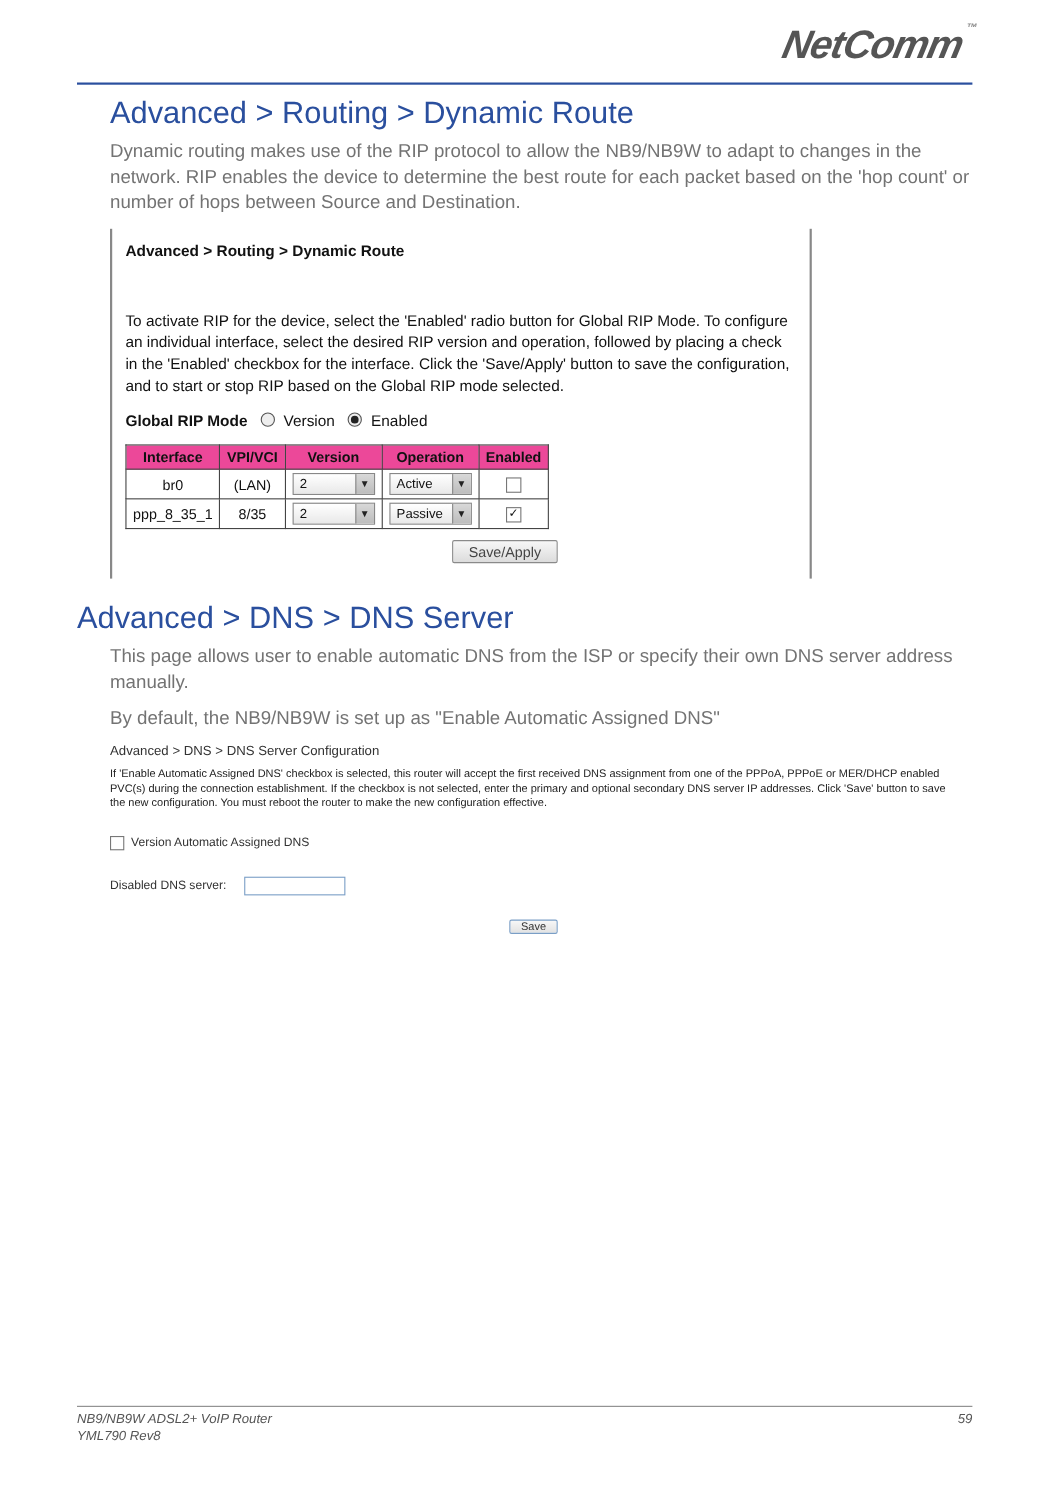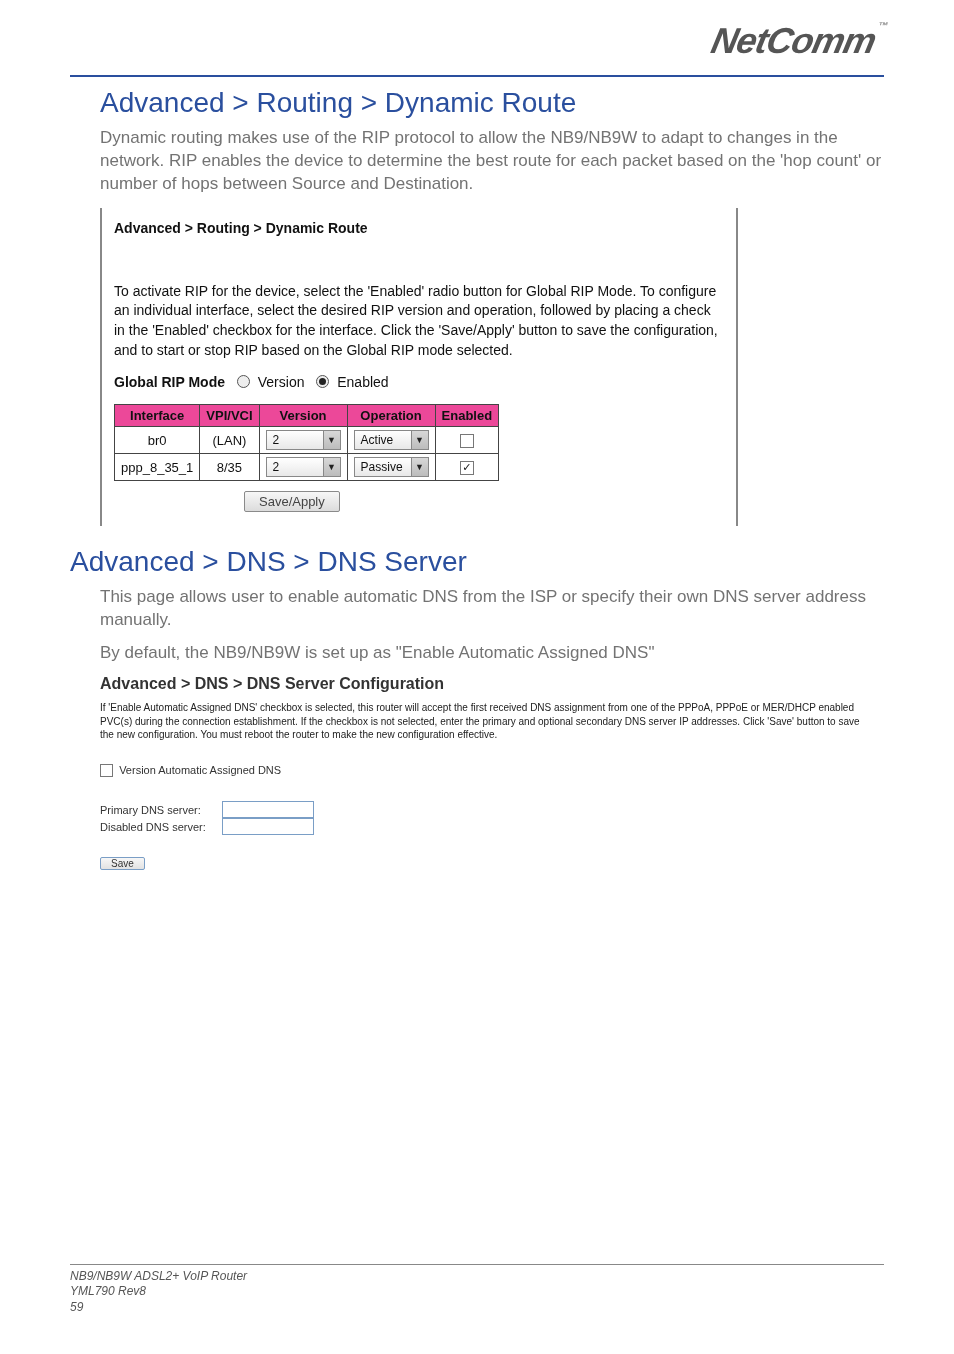--- a/index.html
+++ b/index.html
@@ -151,32 +151,33 @@
   .btn {
     display: inline-block;
     border: 1px solid #8a8a8a;
     background: linear-gradient(#f7f7f7,#dcdcdc);
     padding: 2px 14px;
     font-size: 13px;
     color: #444;
     border-radius: 2px;
   }
   .save-apply-wrap {
+    text-align: center;
     width: 430px;
     margin-left: 130px;
   }
 
   .shot2 {
     margin: 10px 0 0 30px;
     font-family: Verdana, Arial, sans-serif;
     width: 770px;
   }
   .shot2-title {
-    font-weight: bold;
-    font-size: 16px;
+    font-weight: normal;
+    font-size: 12px;
     margin: 8px 0 8px 0;
   }
   .shot2-body {
     font-size: 10px;
     line-height: 1.35;
     margin-bottom: 22px;
     color: #222;
   }
   .auto-dns {
     font-size: 11px;
@@ -191,20 +192,21 @@
   .dns-row .lbl {
     width: 120px;
   }
   .dns-input {
     border: 1px solid #7a9ec6;
     height: 15px;
     width: 90px;
     background: #fff;
   }
   .save-btn-wrap {
+    text-align: center;
     width: 770px;
     margin-top: 18px;
   }
   .btn-sm {
     display: inline-block;
     border: 1px solid #7a9ec6;
     background: linear-gradient(#f7f7f7,#e2e2e2);
     padding: 0 10px;
     font-size: 10px;
     color: #333;
@@ -217,21 +219,20 @@
     bottom: 40px;
     border-top: 1px solid #888;
     padding-top: 4px;
     font-size: 12px;
     font-style: italic;
     color: #555;
     display: flex;
     justify-content: space-between;
     font-family: "Arial Narrow", Arial, sans-serif;
     font-stretch: condensed;
-    flex-direction: column;
   }
   .footer .left { line-height: 1.3; }
 </style>
 </head>
 <body>
 
 <div class="page">
   <div class="logo">
     <span>NetComm</span><span class="tm">™</span>
   </div>
@@ -309,24 +310,20 @@
   <div class="shot2">
     <div class="shot2-title">Advanced &gt; DNS &gt; DNS Server Configuration</div>
     <div class="shot2-body">If 'Enable Automatic Assigned DNS' checkbox is selected, this router will accept the first received DNS assignment from one of the PPPoA, PPPoE or MER/DHCP enabled PVC(s) during the connection establishment. If the checkbox is not selected, enter the primary and optional secondary DNS server IP addresses. Click 'Save' button to save the new configuration. You must reboot the router to make the new configuration effective.</div>
 
     <div class="auto-dns">
       <span class="fake-check small"></span>
       &nbsp;<span>Version Automatic Assigned DNS</span>
     </div>
 
     <div class="dns-row">
-      <span class="lbl">Primary DNS server:</span>
-      <span class="dns-input"></span>
-    </div>
-    <div class="dns-row">
       <span class="lbl">Disabled DNS server:</span>
       <span class="dns-input"></span>
     </div>
 
     <div class="save-btn-wrap">
       <span class="btn-sm">Save</span>
     </div>
   </div>
 
   <div class="footer">

